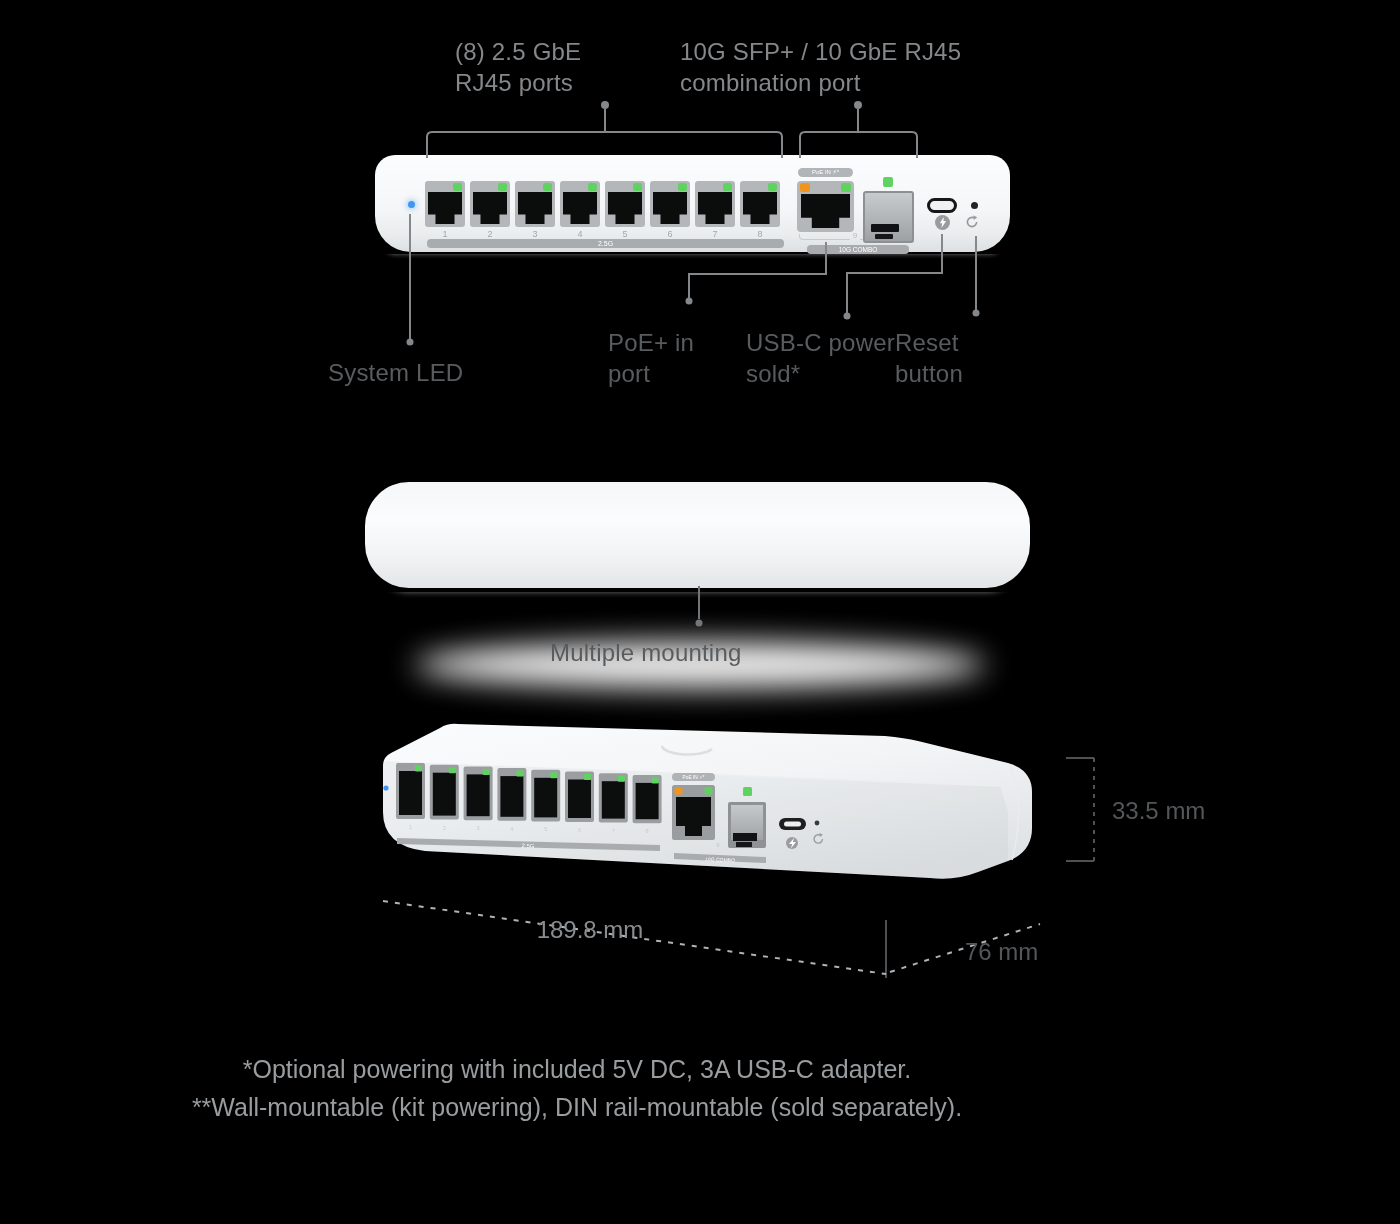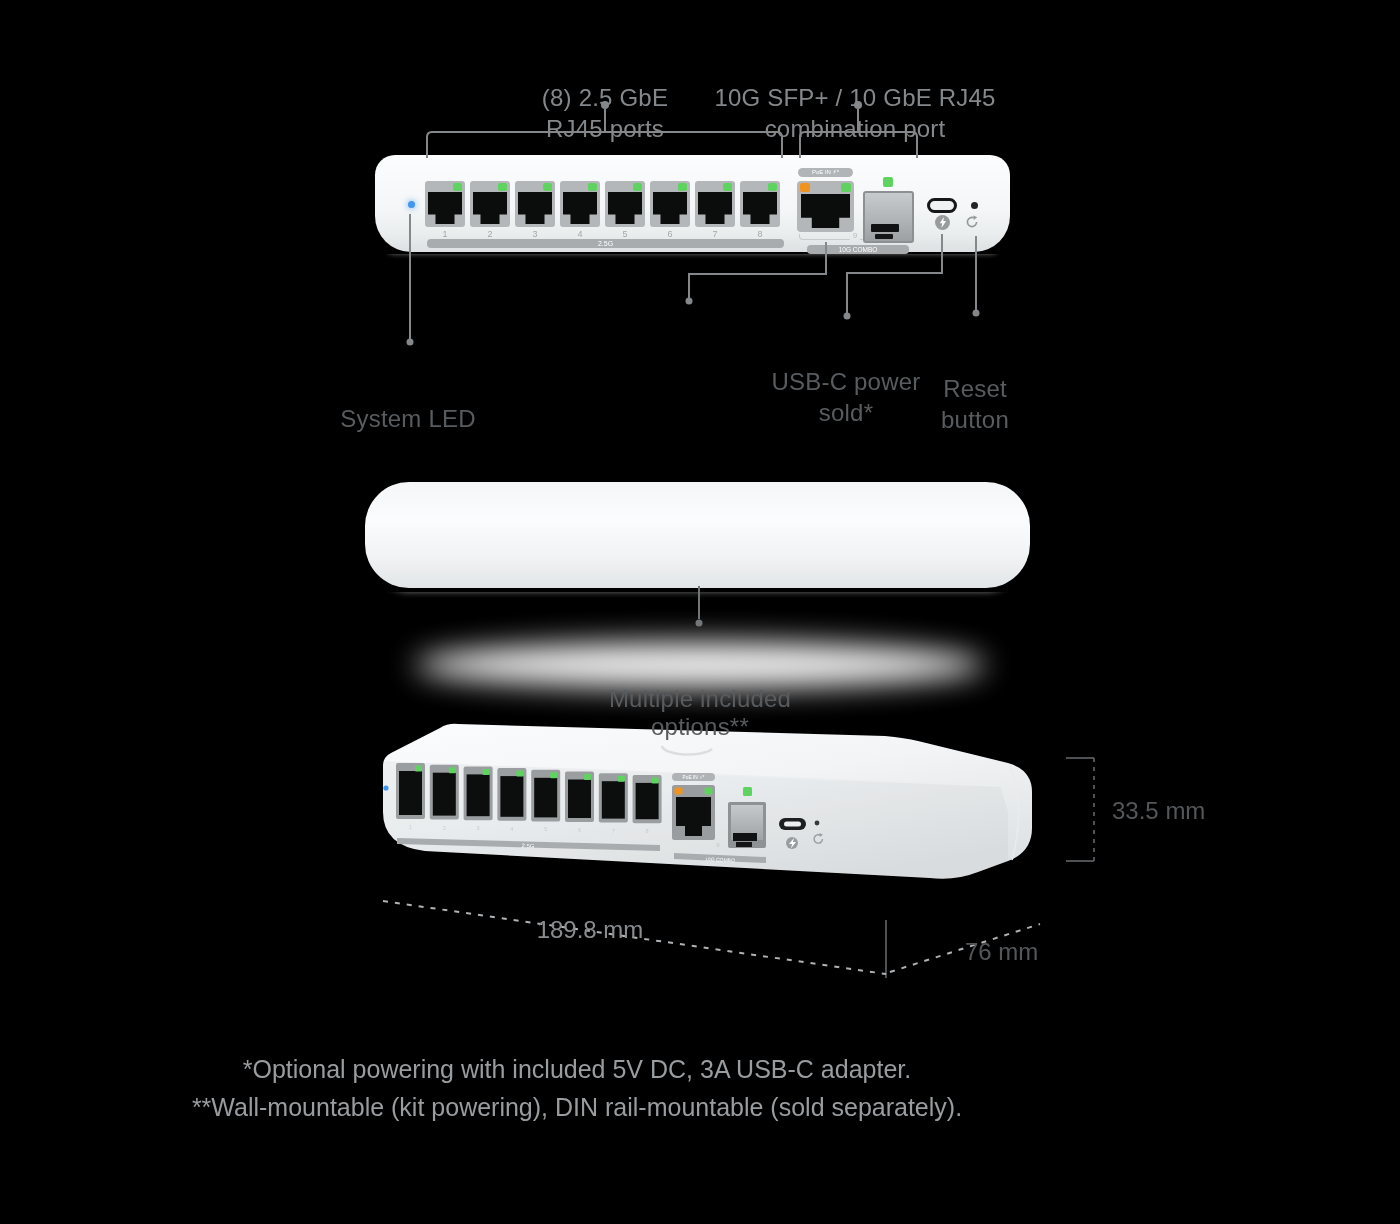--- a/index.html
+++ b/index.html
@@ -1,20 +1,20 @@
 <!DOCTYPE html>
 <html><head>
 <meta charset="utf-8">
 <style>
   html,body{margin:0;padding:0;background:#000;}
   #canvas{position:relative;width:1400px;height:1224px;background:#000;overflow:hidden;
           font-family:"Liberation Sans","DejaVu Sans",sans-serif;}
   
-  .lbl{position:absolute;color:#85888b;font-size:24px;line-height:31px;text-align:center;
-       letter-spacing:.2px;z-index:4;white-space:nowrap;margin-top:46px;}
+  .lbl{position:absolute;color:#85888b;font-size:24px;line-height:31px;text-align:left;
+       letter-spacing:.2px;z-index:4;white-space:nowrap;}
   .lbl.dark{color:#595c5f;}
   .dim{position:absolute;color:#54575a;font-size:24px;z-index:4;white-space:nowrap;}
   .dim.light{color:#8a8d90;}
   .footer{position:absolute;left:0;width:1154px;top:1050px;text-align:center;color:#9a9da0;
           font-size:25px;line-height:38px;z-index:4;}
   
   #overlay{position:absolute;left:0;top:0;z-index:3;pointer-events:none;}
   
   .device-front{position:absolute;left:375px;top:155px;width:635px;height:97px;z-index:2;
     background:linear-gradient(180deg,#fcfdfe 0%,#f4f6f7 55%,#eaedee 82%,#dde0e2 100%);
@@ -242,37 +242,40 @@
     <div class="ic rst">
       <svg width="14" height="14" viewBox="0 0 14 14">
         <path d="M11.6,7 A4.6,4.6 0 1 1 8.6,2.7" fill="none" stroke="#95989b" stroke-width="1.6"></path>
         <path d="M8.2,0.4 L12.3,2.3 L8.7,4.9 Z" fill="#95989b"></path>
       </svg>
     </div>
   </div>
     </div>
 
   <div class="lbl dark" style="left:328px;top:357px;width:160px;">System LED</div>
-  <div class="lbl dark" style="left:746px;top:320px;width:200px;">
+  <div class="lbl dark" style="left:608px;top:327px;width:160px;">
+    <div>PoE+ in</div>
+    <div>port</div>
+  </div>
+  <div class="lbl dark" style="left:746px;top:327px;width:200px;">
     <div>USB-C power</div>
     <div>sold*</div>
   </div>
   <div class="lbl dark" style="left:895px;top:327px;width:160px;">
     <div>Reset</div>
     <div>button</div>
   </div>
 
   <div class="device-back" id="back-device"></div>
   <div class="refl" id="back-refl">
       <div class="device-back" id="back-device"></div>
     </div>
   <div class="glow"></div>
   <div class="lbl dark" style="left:550px;top:639px;width:300px;line-height:28px;">
-    <div>Multiple included</div>
-    <div>options**</div>
+    <div>Multiple mounting</div>
   </div>
 
   <svg id="persp-device" width="720" height="280" viewBox="0 0 720 280">
     <defs>
       <linearGradient id="bg1" x1="0" y1="0" x2="0.7" y2="1">
         <stop offset="0" stop-color="#fbfcfd"></stop>
           <stop offset=".5" stop-color="#f2f4f6"></stop>
           <stop offset="1" stop-color="#e0e3e5"></stop>
       </linearGradient>
       <linearGradient id="sfpg" x1="0" y1="0" x2="0" y2="1">

